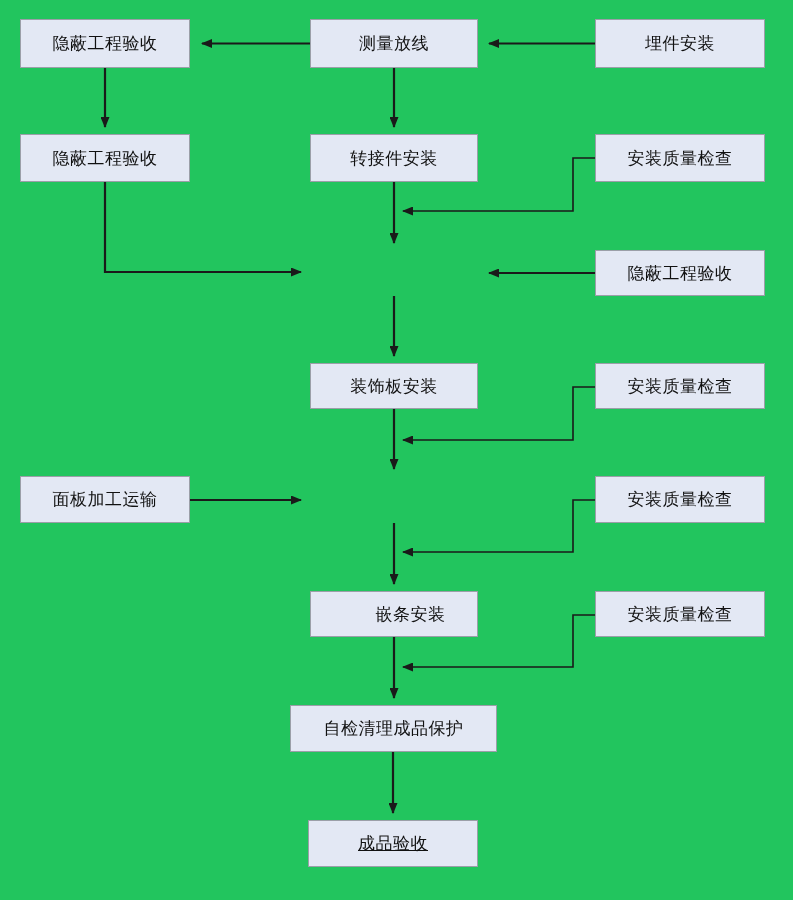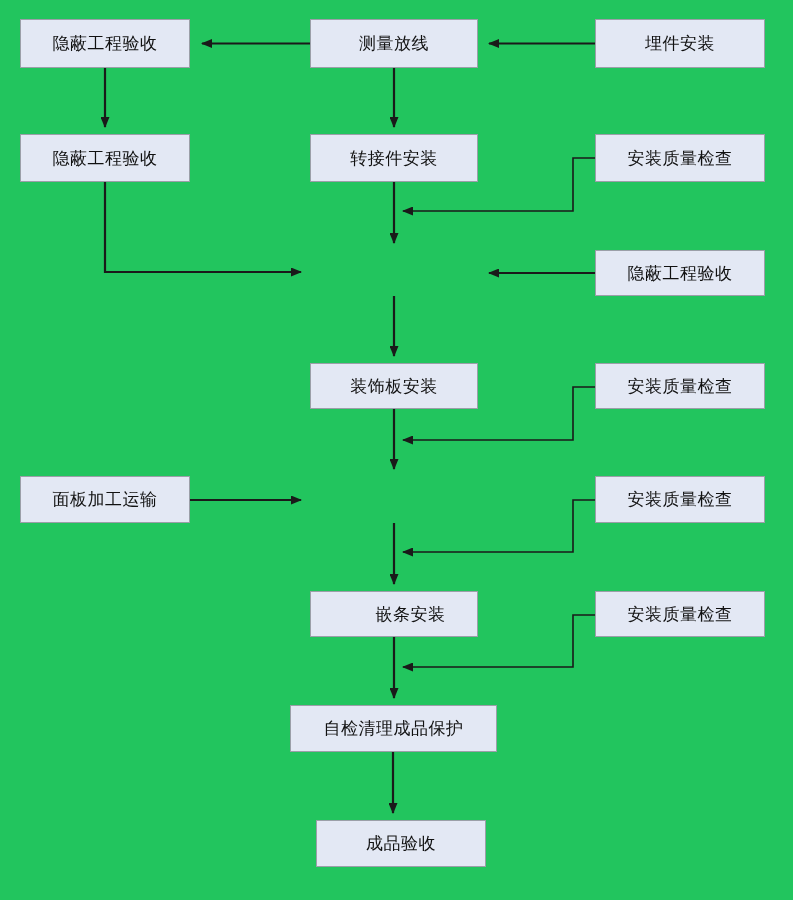--- a/index.html
+++ b/index.html
@@ -180,17 +180,17 @@
   </div>
 
   <div class="node" style="left:595px; top:591px; width:170px; height:46px;">
     <span class="node-label">安装质量检查</span>
   </div>
 
   <div class="node" style="left:290px; top:705px; width:207px; height:47px;">
     <span class="node-label">自检清理成品保护</span>
   </div>
 
-  <div class="node" style="left:316px; top:820px; width:170px; height:47px;">
+  <div class="node" style="left:308px; top:820px; width:170px; height:47px;text-decoration:underline;">
     <span class="node-label">成品验收</span>
   </div>
 
 </div>
 
 </body></html>

